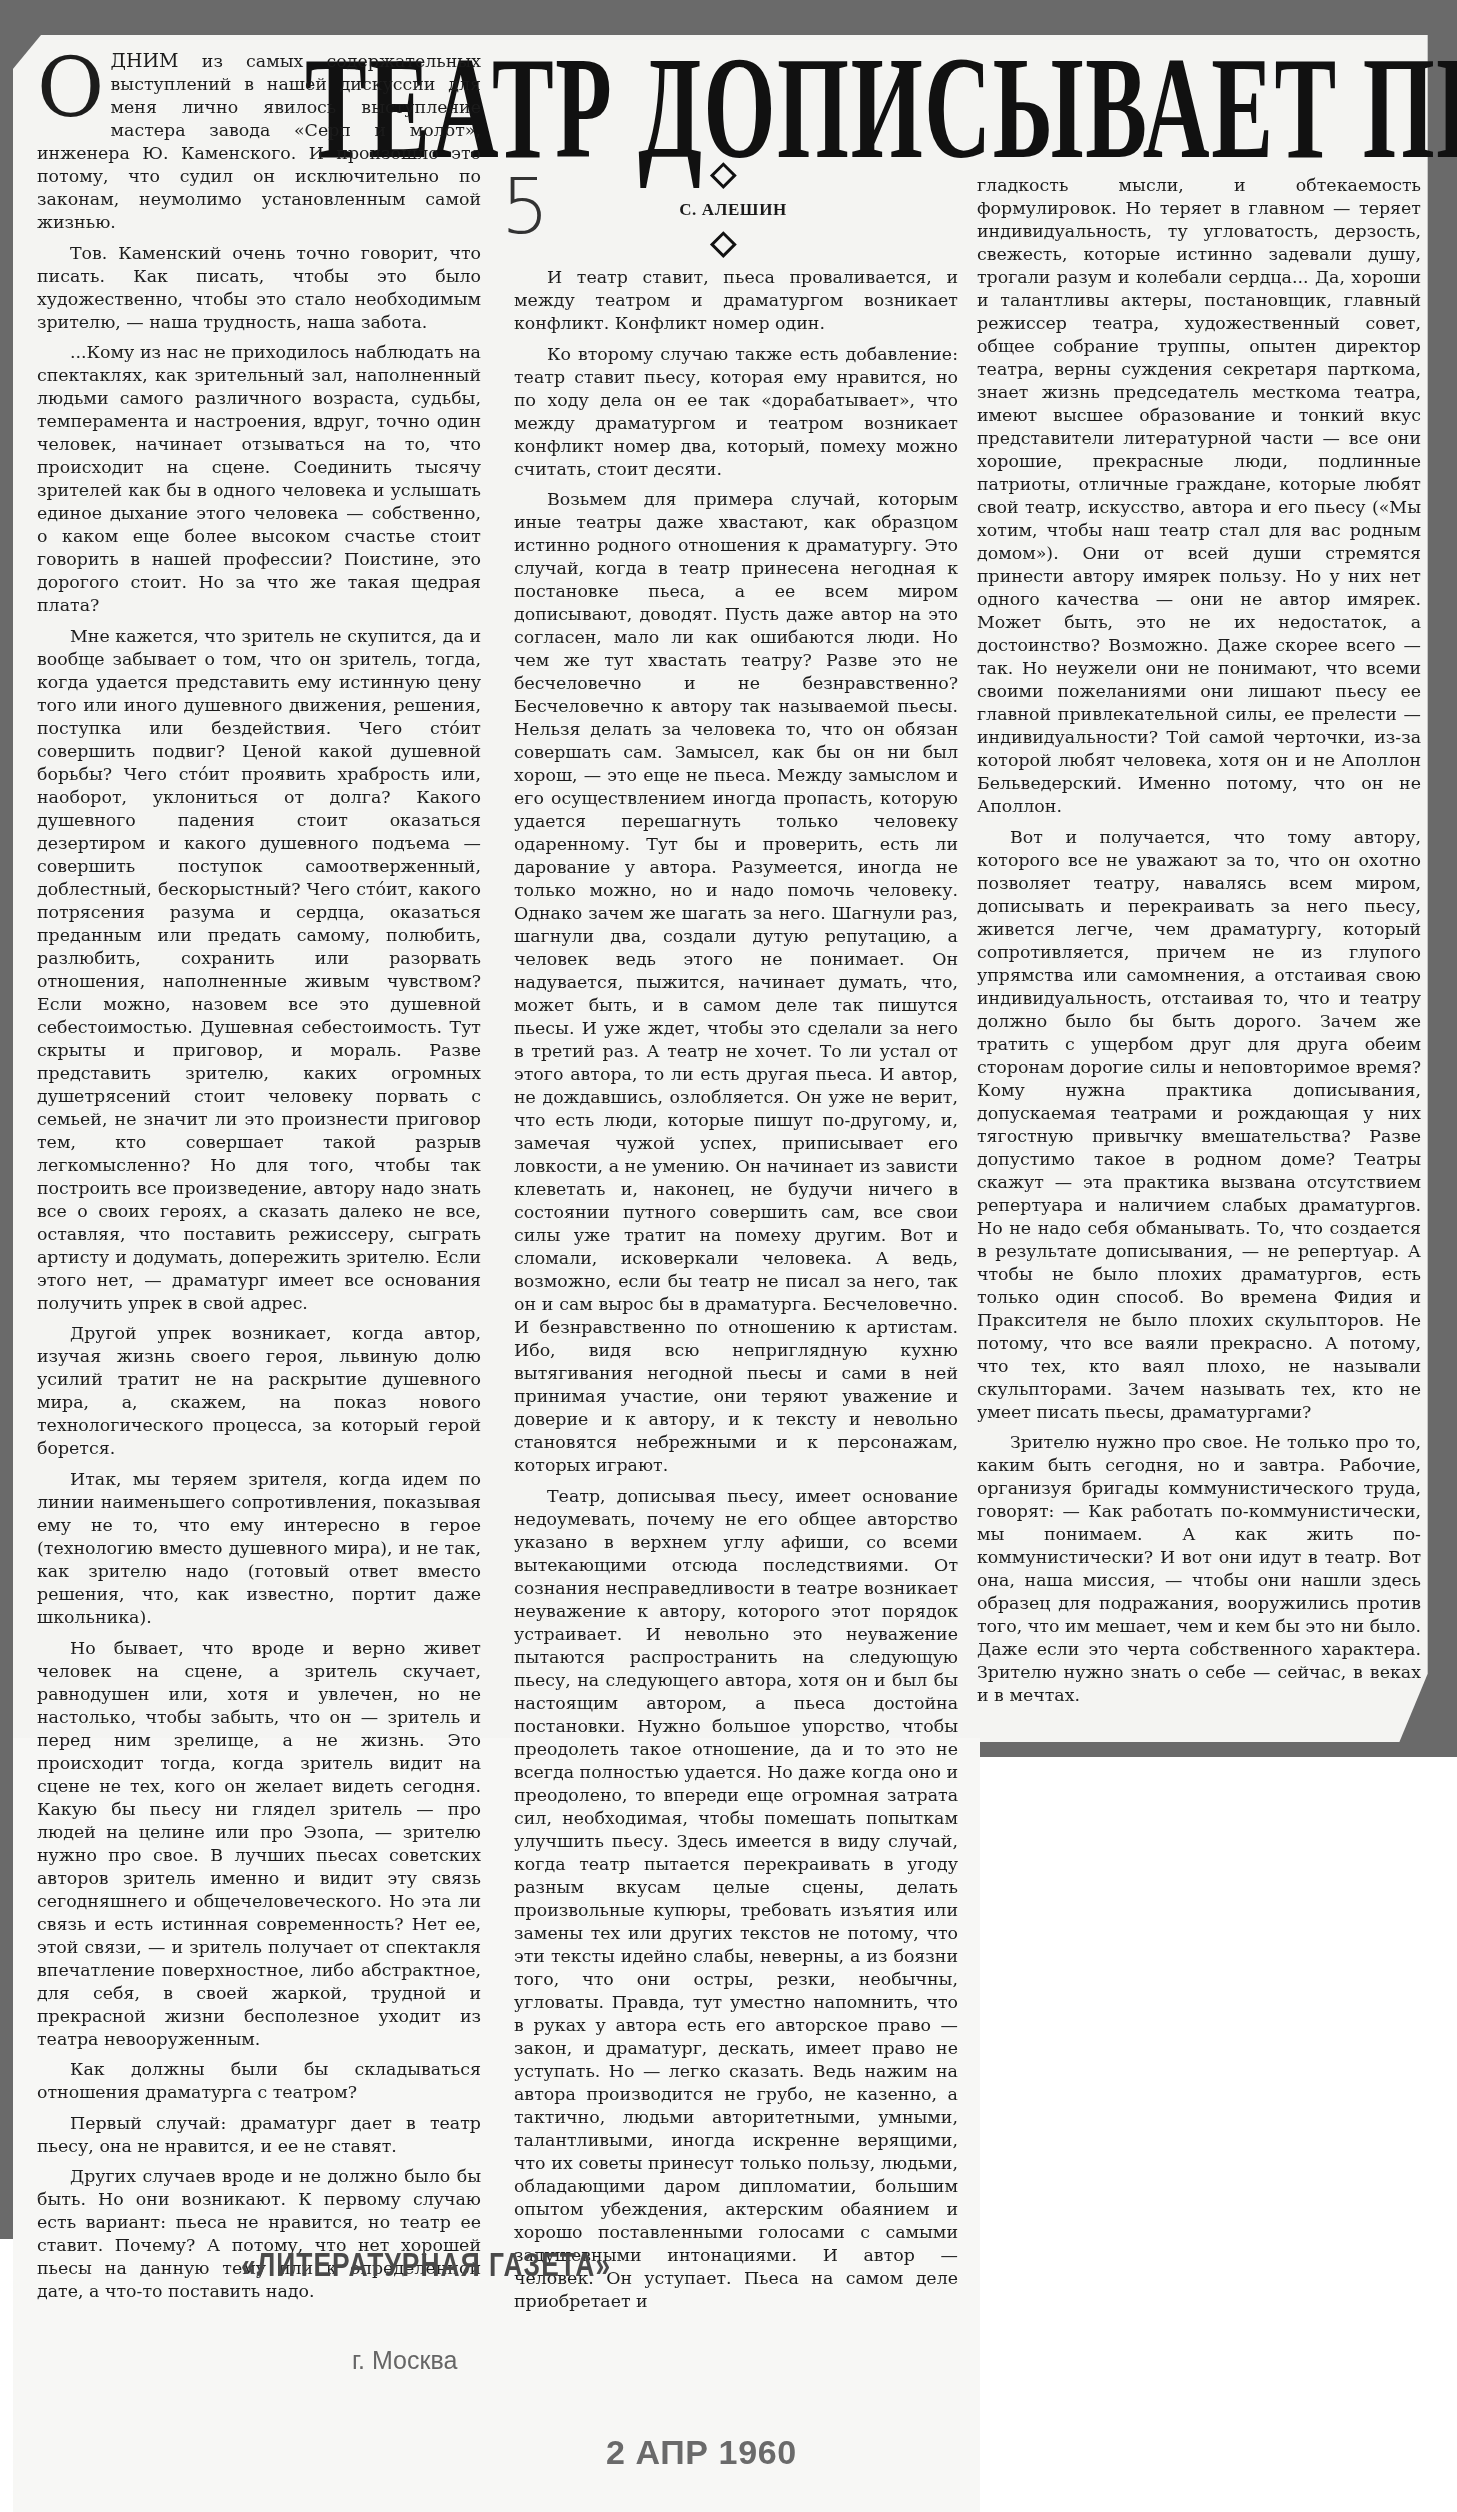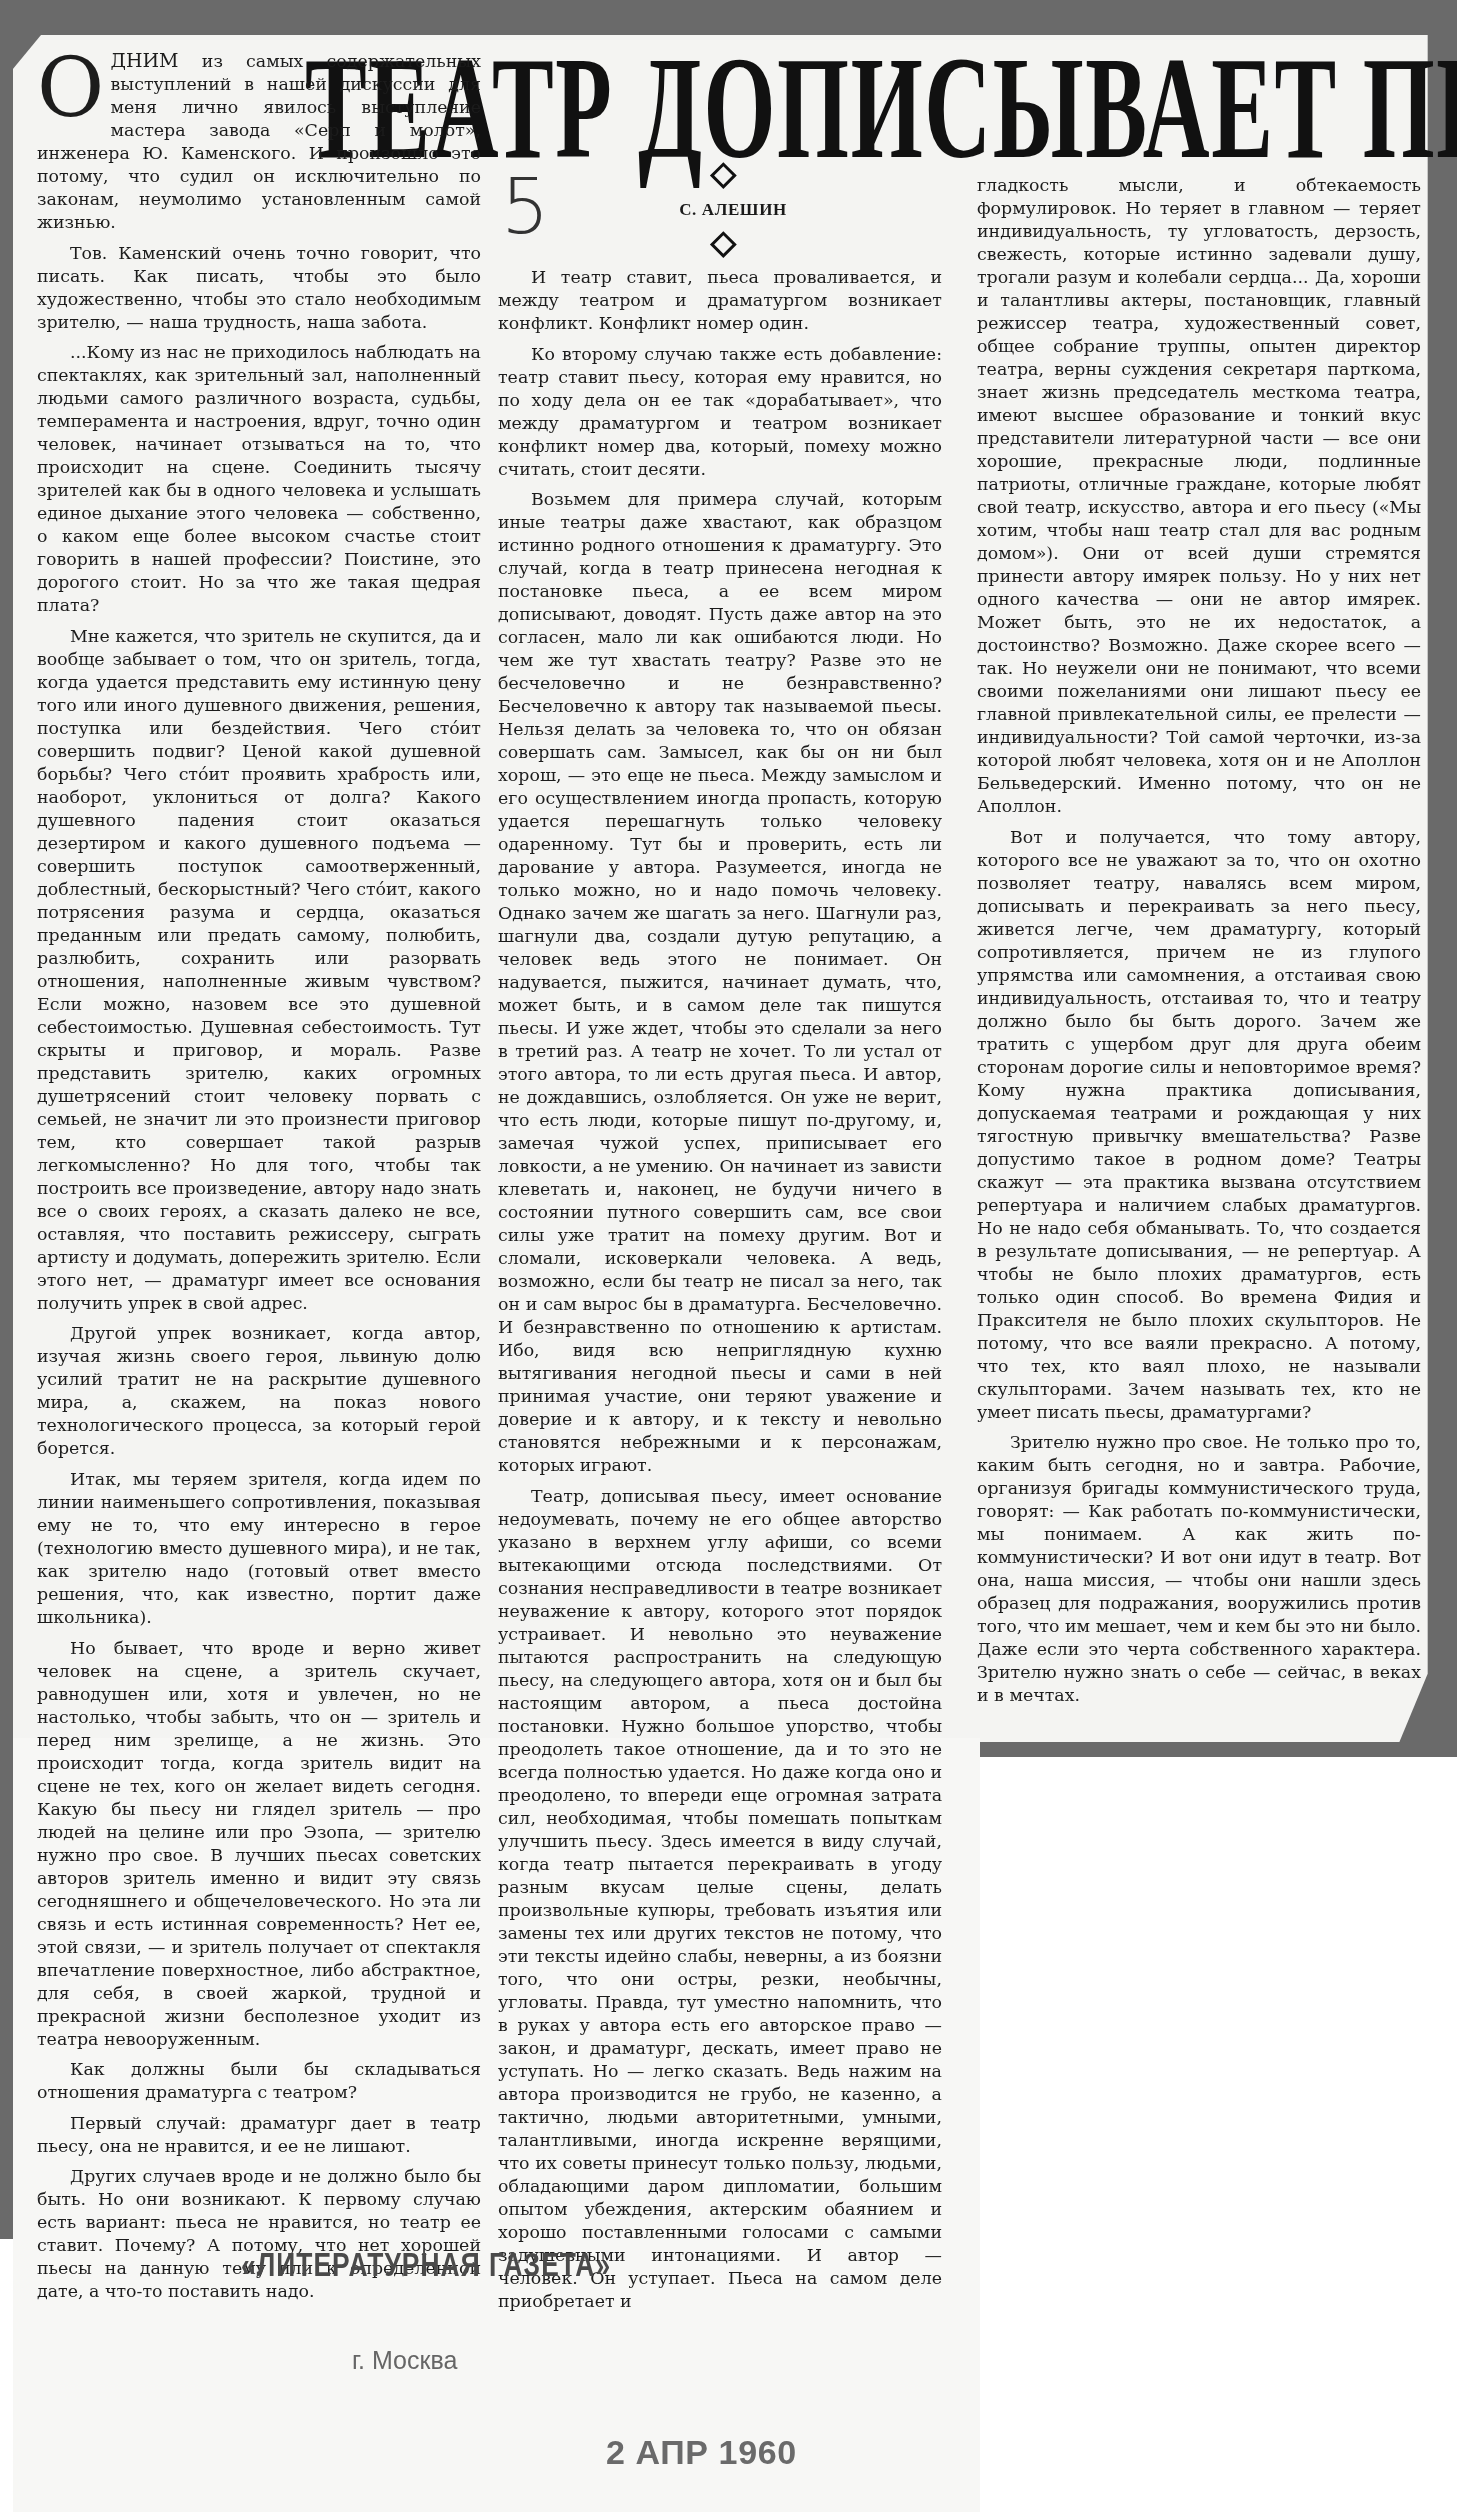--- a/index.html
+++ b/index.html
@@ -86,25 +86,25 @@
     <span class="dropcap">О</span><span class="lead-first">ДНИМ</span>
     <span>из самых содержательных выступлений в нашей дискуссии для меня лично явилось выступление мастера завода «Серп и молот», инженера Ю. Каменского. И произошло это потому, что судил он исключительно по законам, неумолимо установленным самой жизнью.</span>
   </p>
   <p>Тов. Каменский очень точно говорит, что писать. Как писать, чтобы это было художественно, чтобы это стало необходимым зрителю, — наша трудность, наша забота.</p>
   <p>...Кому из нас не приходилось наблюдать на спектаклях, как зрительный зал, наполненный людьми самого различного возраста, судьбы, темперамента и настроения, вдруг, точно один человек, начинает отзываться на то, что происходит на сцене. Соединить тысячу зрителей как бы в одного человека и услышать единое дыхание этого человека — собственно, о каком еще более высоком счастье стоит говорить в нашей профессии? Поистине, это дорогого стоит. Но за что же такая щедрая плата?</p>
   <p>Мне кажется, что зритель не скупится, да и вообще забывает о том, что он зритель, тогда, когда удается представить ему истинную цену того или иного душевного движения, решения, поступка или бездействия. Чего стóит совершить подвиг? Ценой какой душевной борьбы? Чего стóит проявить храбрость или, наоборот, уклониться от долга? Какого душевного падения стоит оказаться дезертиром и какого душевного подъема — совершить поступок самоотверженный, доблестный, бескорыстный? Чего стóит, какого потрясения разума и сердца, оказаться преданным или предать самому, полюбить, разлюбить, сохранить или разорвать отношения, наполненные живым чувством? Если можно, назовем все это душевной себестоимостью. Душевная себестоимость. Тут скрыты и приговор, и мораль. Разве представить зрителю, каких огромных душетрясений стоит человеку порвать с семьей, не значит ли это произнести приговор тем, кто совершает такой разрыв легкомысленно? Но для того, чтобы так построить все произведение, автору надо знать все о своих героях, а сказать далеко не все, оставляя, что поставить режиссеру, сыграть артисту и додумать, допережить зрителю. Если этого нет, — драматург имеет все основания получить упрек в свой адрес.</p>
   <p>Другой упрек возникает, когда автор, изучая жизнь своего героя, львиную долю усилий тратит не на раскрытие душевного мира, а, скажем, на показ нового технологического процесса, за который герой борется.</p>
   <p>Итак, мы теряем зрителя, когда идем по линии наименьшего сопротивления, показывая ему не то, что ему интересно в герое (технологию вместо душевного мира), и не так, как зрителю надо (готовый ответ вместо решения, что, как известно, портит даже школьника).</p>
   <p>Но бывает, что вроде и верно живет человек на сцене, а зритель скучает, равнодушен или, хотя и увлечен, но не настолько, чтобы забыть, что он — зритель и перед ним зрелище, а не жизнь. Это происходит тогда, когда зритель видит на сцене не тех, кого он желает видеть сегодня. Какую бы пьесу ни глядел зритель — про людей на целине или про Эзопа, — зрителю нужно про свое. В лучших пьесах советских авторов зритель именно и видит эту связь сегодняшнего и общечеловеческого. Но эта ли связь и есть истинная современность? Нет ее, этой связи, — и зритель получает от спектакля впечатление поверхностное, либо абстрактное, для себя, в своей жаркой, трудной и прекрасной жизни бесполезное уходит из театра невооруженным.</p>
   <p>Как должны были бы складываться отношения драматурга с театром?</p>
-  <p>Первый случай: драматург дает в театр пьесу, она не нравится, и ее не лишают.</p>
+  <p>Первый случай: драматург дает в театр пьесу, она не нравится, и ее не ставят.</p>
   <p>Других случаев вроде и не должно было бы быть. Но они возникают. К первому случаю есть вариант: пьеса не нравится, но театр ее ставит. Почему? А потому, что нет хорошей пьесы на данную тему или к определенной дате, а что-то поставить надо.</p>
 </div>
 
-<div class="col" id="col2" style="left:498px;top:266px;width:444px;">
+<div class="col" id="col2" style="left:514px;top:266px;width:444px;">
   <p>И театр ставит, пьеса проваливается, и между театром и драматургом возникает конфликт. Конфликт номер один.</p>
   <p>Ко второму случаю также есть добавление: театр ставит пьесу, которая ему нравится, но по ходу дела он ее так «дорабатывает», что между драматургом и театром возникает конфликт номер два, который, помеху можно считать, стоит десяти.</p>
   <p>Возьмем для примера случай, которым иные театры даже хвастают, как образцом истинно родного отношения к драматургу. Это случай, когда в театр принесена негодная к постановке пьеса, а ее всем миром дописывают, доводят. Пусть даже автор на это согласен, мало ли как ошибаются люди. Но чем же тут хвастать театру? Разве это не бесчеловечно и не безнравственно? Бесчеловечно к автору так называемой пьесы. Нельзя делать за человека то, что он обязан совершать сам. Замысел, как бы он ни был хорош, — это еще не пьеса. Между замыслом и его осуществлением иногда пропасть, которую удается перешагнуть только человеку одаренному. Тут бы и проверить, есть ли дарование у автора. Разумеется, иногда не только можно, но и надо помочь человеку. Однако зачем же шагать за него. Шагнули раз, шагнули два, создали дутую репутацию, а человек ведь этого не понимает. Он надувается, пыжится, начинает думать, что, может быть, и в самом деле так пишутся пьесы. И уже ждет, чтобы это сделали за него в третий раз. А театр не хочет. То ли устал от этого автора, то ли есть другая пьеса. И автор, не дождавшись, озлобляется. Он уже не верит, что есть люди, которые пишут по-другому, и, замечая чужой успех, приписывает его ловкости, а не умению. Он начинает из зависти клеветать и, наконец, не будучи ничего в состоянии путного совершить сам, все свои силы уже тратит на помеху другим. Вот и сломали, исковеркали человека. А ведь, возможно, если бы театр не писал за него, так он и сам вырос бы в драматурга. Бесчеловечно. И безнравственно по отношению к артистам. Ибо, видя всю неприглядную кухню вытягивания негодной пьесы и сами в ней принимая участие, они теряют уважение и доверие и к автору, и к тексту и невольно становятся небрежными и к персонажам, которых играют.</p>
   <p>Театр, дописывая пьесу, имеет основание недоумевать, почему не его общее авторство указано в верхнем углу афиши, со всеми вытекающими отсюда последствиями. От сознания несправедливости в театре возникает неуважение к автору, которого этот порядок устраивает. И невольно это неуважение пытаются распространить на следующую пьесу, на следующего автора, хотя он и был бы настоящим автором, а пьеса достойна постановки. Нужно большое упорство, чтобы преодолеть такое отношение, да и то это не всегда полностью удается. Но даже когда оно и преодолено, то впереди еще огромная затрата сил, необходимая, чтобы помешать попыткам улучшить пьесу. Здесь имеется в виду случай, когда театр пытается перекраивать в угоду разным вкусам целые сцены, делать произвольные купюры, требовать изъятия или замены тех или других текстов не потому, что эти тексты идейно слабы, неверны, а из боязни того, что они остры, резки, необычны, угловаты. Правда, тут уместно напомнить, что в руках у автора есть его авторское право — закон, и драматург, дескать, имеет право не уступать. Но — легко сказать. Ведь нажим на автора производится не грубо, не казенно, а тактично, людьми авторитетными, умными, талантливыми, иногда искренне верящими, что их советы принесут только пользу, людьми, обладающими даром дипломатии, большим опытом убеждения, актерским обаянием и хорошо поставленными голосами с самыми задушевными интонациями. И автор — человек. Он уступает. Пьеса на самом деле приобретает и</p>
 </div>
 
 <div class="col" id="col3" style="left:977px;top:174px;width:444px;">
   <p class="noindent">гладкость мысли, и обтекаемость формулировок. Но теряет в главном — теряет индивидуальность, ту угловатость, дерзость, свежесть, которые истинно задевали душу, трогали разум и колебали сердца... Да, хороши и талантливы актеры, постановщик, главный режиссер театра, художественный совет, общее собрание труппы, опытен директор театра, верны суждения секретаря парткома, знает жизнь председатель месткома театра, имеют высшее образование и тонкий вкус представители литературной части — все они хорошие, прекрасные люди, подлинные патриоты, отличные граждане, которые любят свой театр, искусство, автора и его пьесу («Мы хотим, чтобы наш театр стал для вас родным домом»). Они от всей души стремятся принести автору имярек пользу. Но у них нет одного качества — они не автор имярек. Может быть, это не их недостаток, а достоинство? Возможно. Даже скорее всего — так. Но неужели они не понимают, что всеми своими пожеланиями они лишают пьесу ее главной привлекательной силы, ее прелести — индивидуальности? Той самой черточки, из-за которой любят человека, хотя он и не Аполлон Бельведерский. Именно потому, что он не Аполлон.</p>
   <p>Вот и получается, что тому автору, которого все не уважают за то, что он охотно позволяет театру, навалясь всем миром, дописывать и перекраивать за него пьесу, живется легче, чем драматургу, который сопротивляется, причем не из глупого упрямства или самомнения, а отстаивая свою индивидуальность, отстаивая то, что и театру должно было бы быть дорого. Зачем же тратить с ущербом друг для друга обеим сторонам дорогие силы и неповторимое время? Кому нужна практика дописывания, допускаемая театрами и рождающая у них тягостную привычку вмешательства? Разве допустимо такое в родном доме? Театры скажут — эта практика вызвана отсутствием репертуара и наличием слабых драматургов. Но не надо себя обманывать. То, что создается в результате дописывания, — не репертуар. А чтобы не было плохих драматургов, есть только один способ. Во времена Фидия и Праксителя не было плохих скульпторов. Не потому, что все ваяли прекрасно. А потому, что тех, кто ваял плохо, не называли скульпторами. Зачем называть тех, кто не умеет писать пьесы, драматургами?</p>
   <p>Зрителю нужно про свое. Не только про то, каким быть сегодня, но и завтра. Рабочие, организуя бригады коммунистического труда, говорят: — Как работать по-коммунистически, мы понимаем. А как жить по-коммунистически? И вот они идут в театр. Вот она, наша миссия, — чтобы они нашли здесь образец для подражания, вооружились против того, что им мешает, чем и кем бы это ни было. Даже если это черта собственного характера. Зрителю нужно знать о себе — сейчас, в веках и в мечтах.</p>

